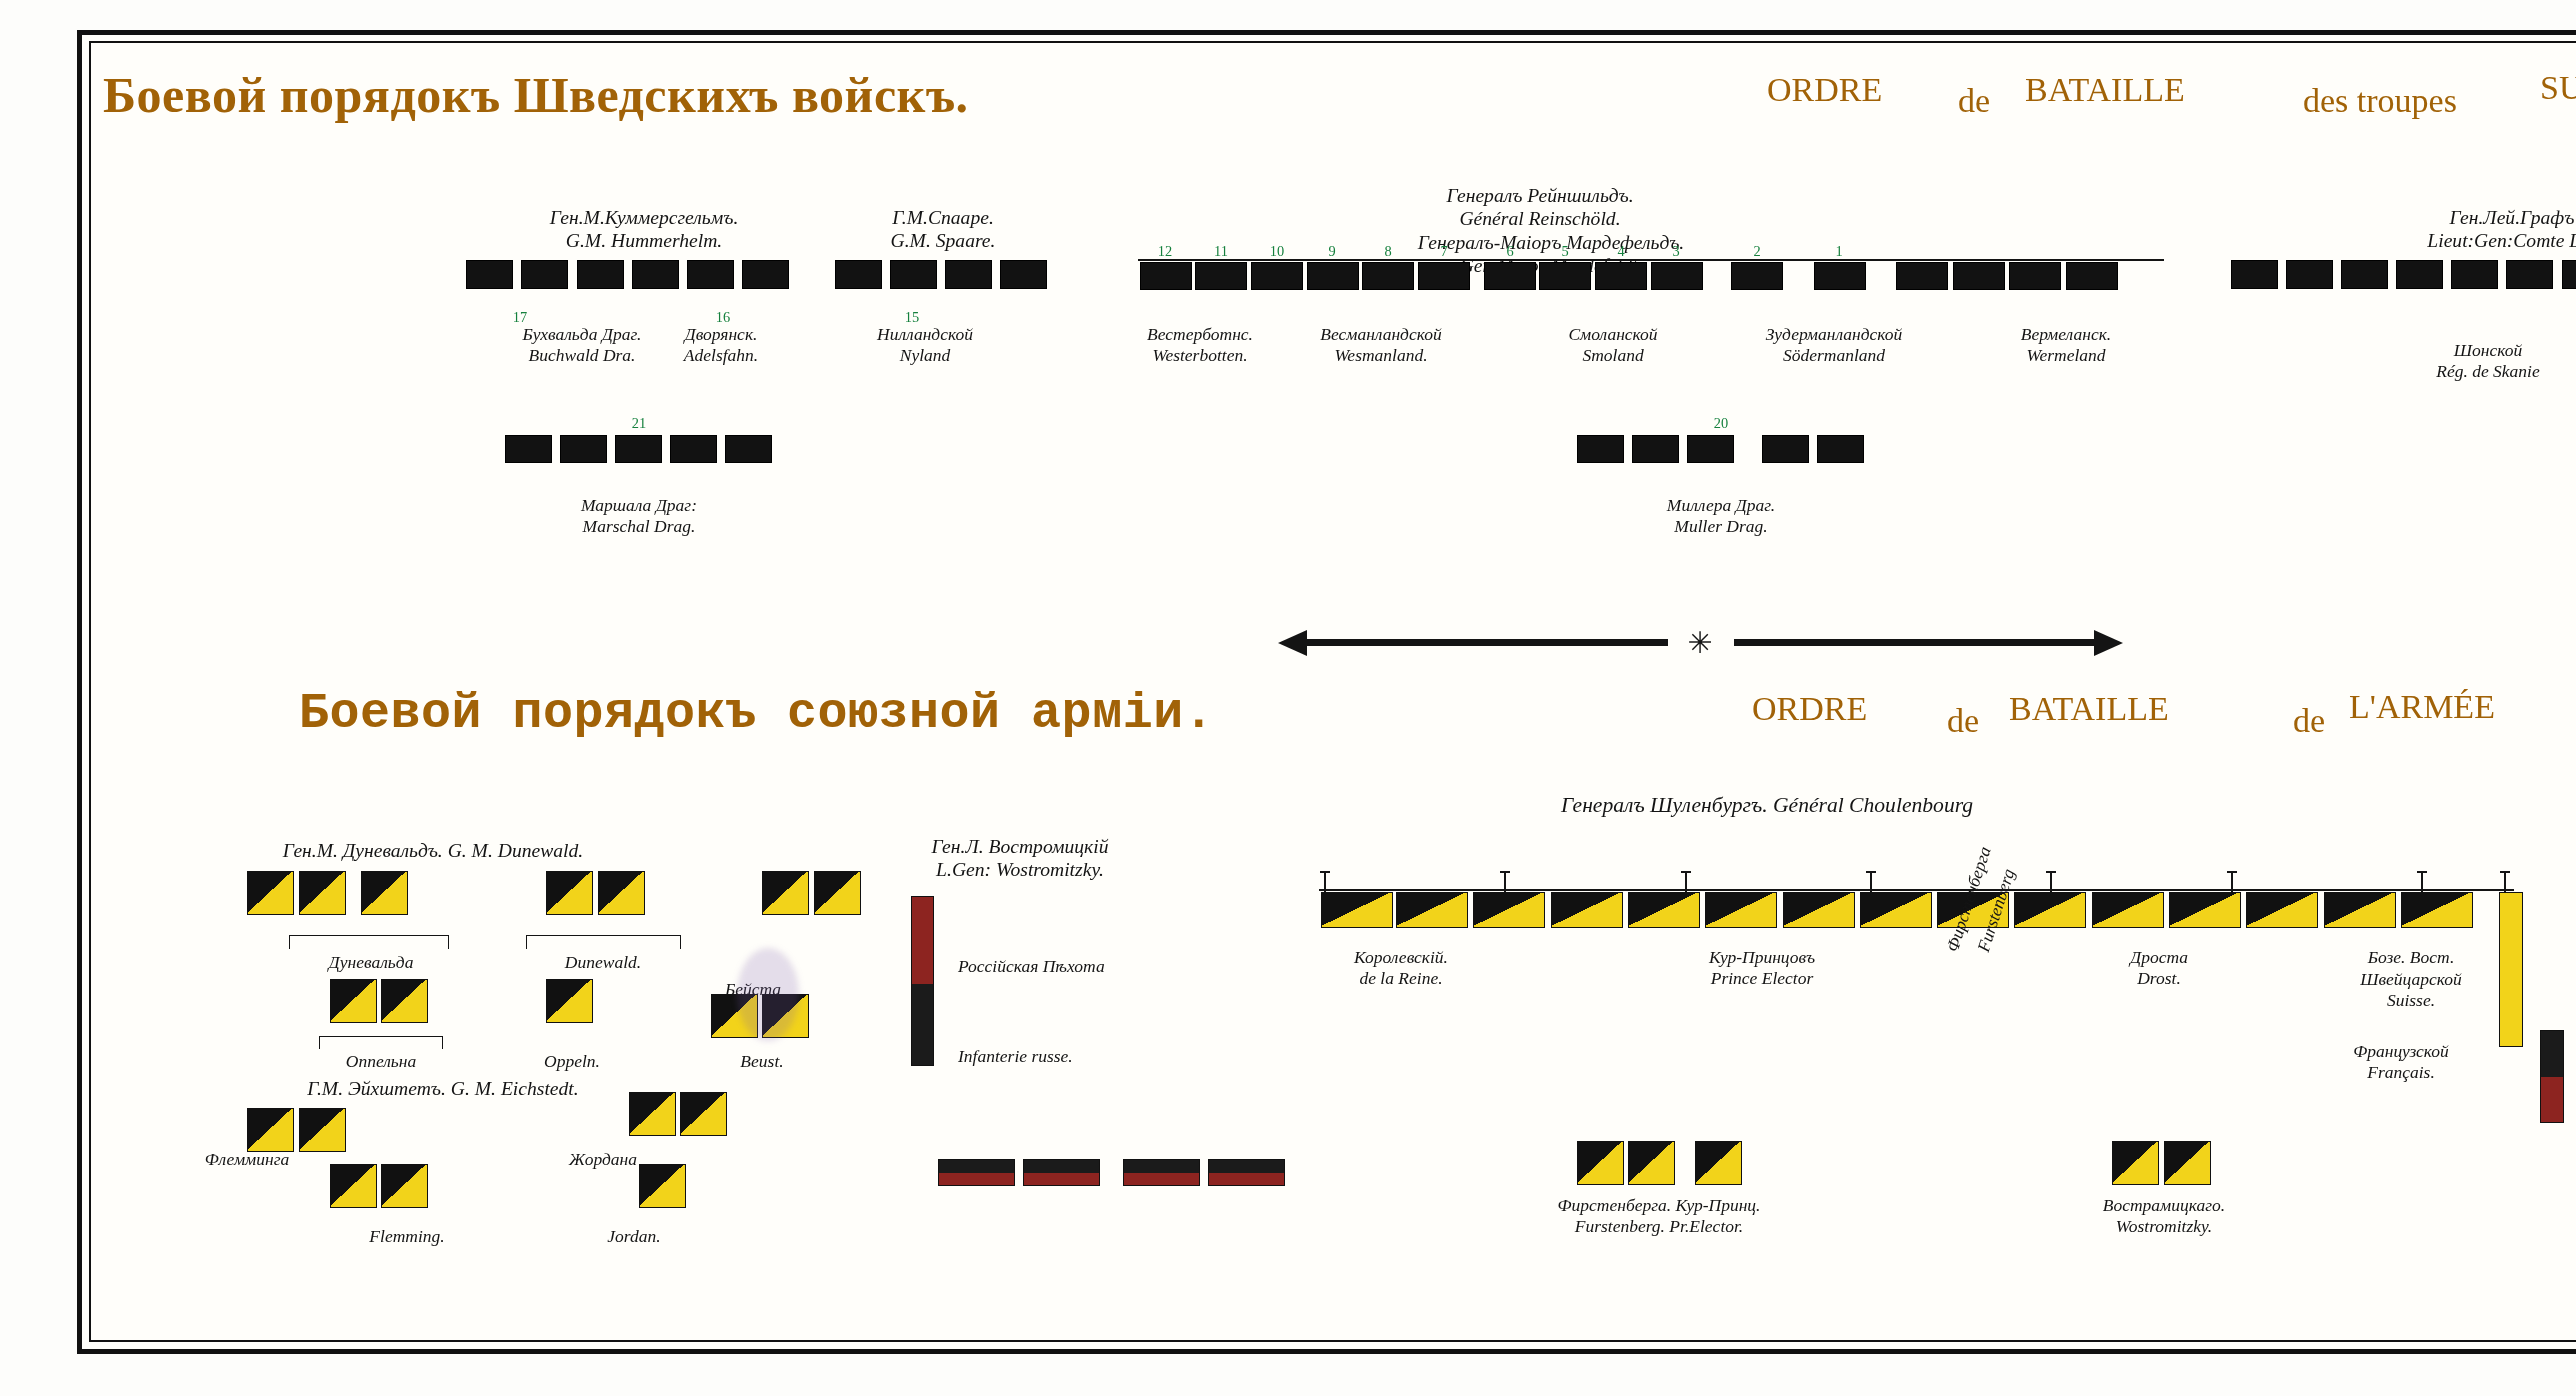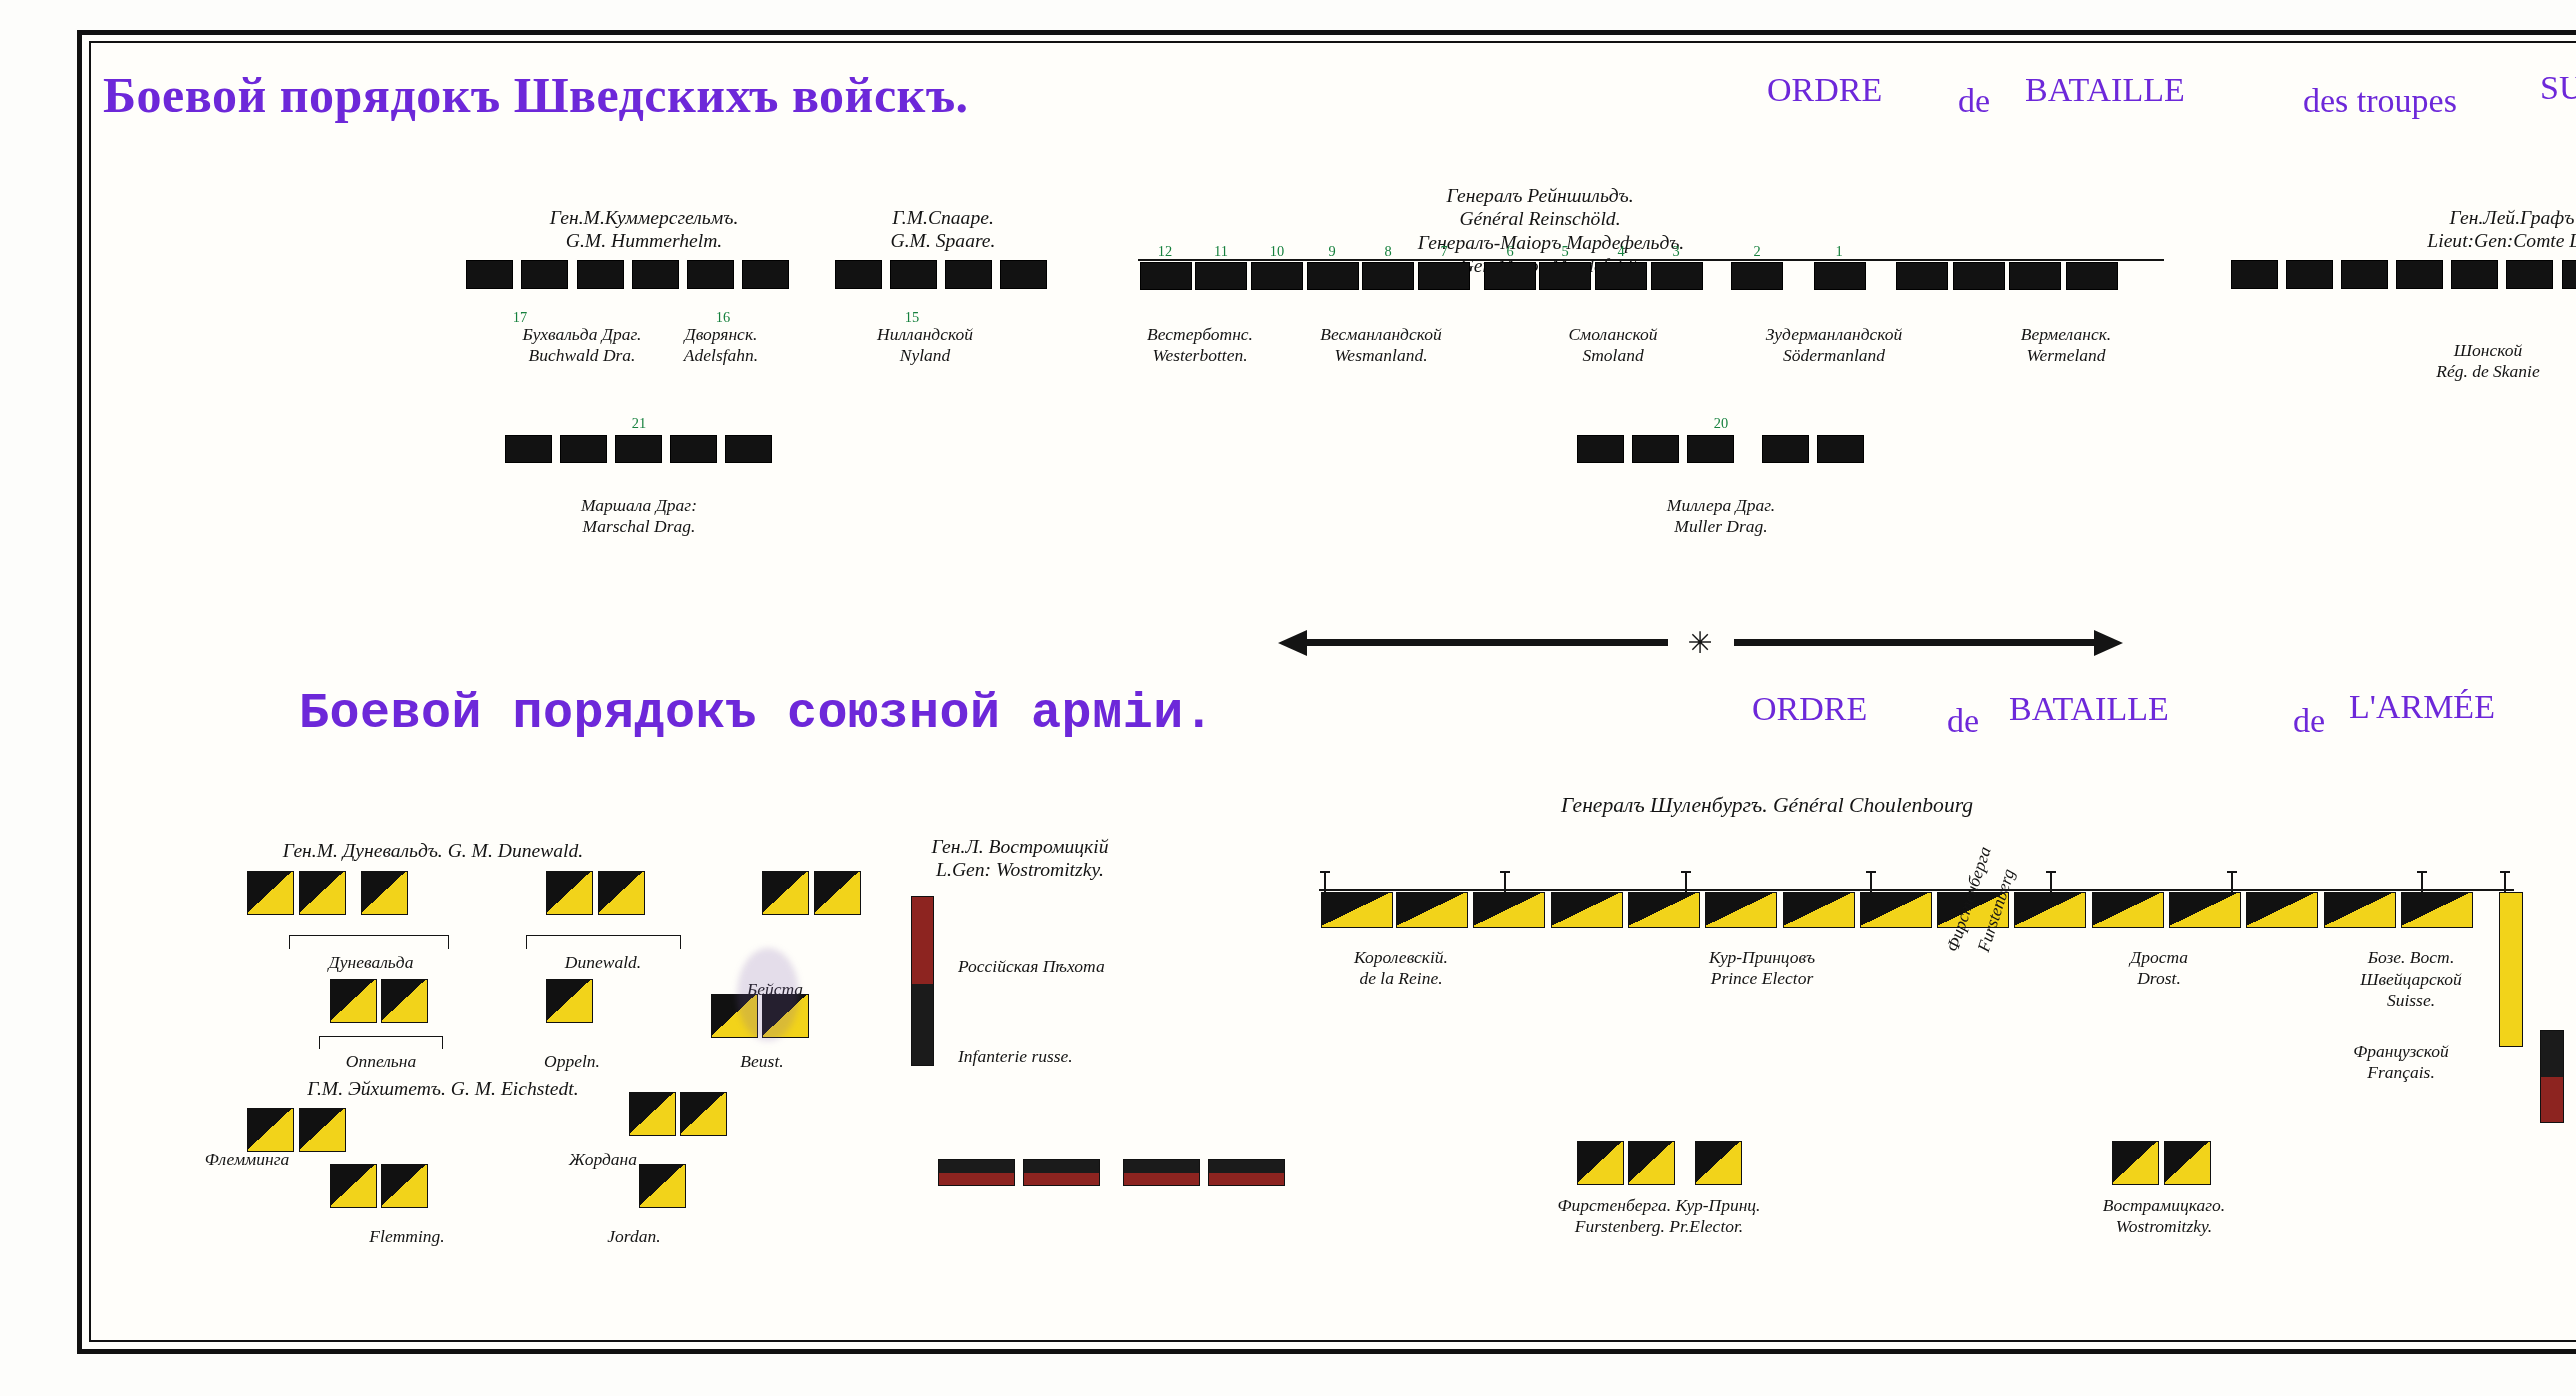--- a/index.html
+++ b/index.html
@@ -36,21 +36,21 @@
     height: 1301px;
     border: 2.1px solid #111;
     box-sizing: border-box;
     pointer-events: none;
   }
 
   
   .hdr {
     position: absolute;
     white-space: nowrap;
-    color: #6d28d9;
+    color: #a16207;
   }
   .ttl-ru {
     font-family: "Liberation Serif", serif;
     font-weight: bold;
     font-size: 50px;
     letter-spacing: 0.5px;
   }
   .ttl-fr {
     font-family: "Liberation Serif", serif;
     font-size: 34px;
@@ -368,21 +368,21 @@
 
   <div class="blk yellow" style="left:330px;  top:979px; width:47px; height:44px;"></div>
   <div class="blk yellow" style="left:381px;  top:979px; width:47px; height:44px;"></div>
   <div class="blk yellow" style="left:546px; top:979px; width:47px; height:44px;"></div>
   <div class="blk yellow" style="left:711px; top:994px; width:47px; height:44px;"></div>
   <div class="blk yellow" style="left:762px; top:994px; width:47px; height:44px;"></div>
 
   <div class="brk" style="left:319px; top:1036px; width:124px; height:13.4px;"></div>
   <div class="lbl ctr" style="left:381px; top:1051px;">Оппельна</div>
   <div class="lbl ctr" style="left:572px; top:1051px;">Oppeln.</div>
-  <div class="lbl ctr" style="left:775px; top:979px;">Бейста</div>
+  <div class="lbl ctr" style="left:753px; top:979px;">Бейста</div>
   <div class="lbl ctr" style="left:762px; top:1051px;">Beust.</div>
 
   <div class="lbl ctr mid" style="left:443px; top:1077px;">
     <span>Г.М. Эйхштетъ.</span>
     <span>G. M. Eichstedt.</span>
   </div>
 
   <div class="blk yellow" style="left:247px;  top:1108px; width:47px; height:44px;"></div>
   <div class="blk yellow" style="left:299px;  top:1108px; width:47px; height:44px;"></div>
   <div class="blk yellow" style="left:629px; top:1092px; width:47px; height:44px;"></div>

